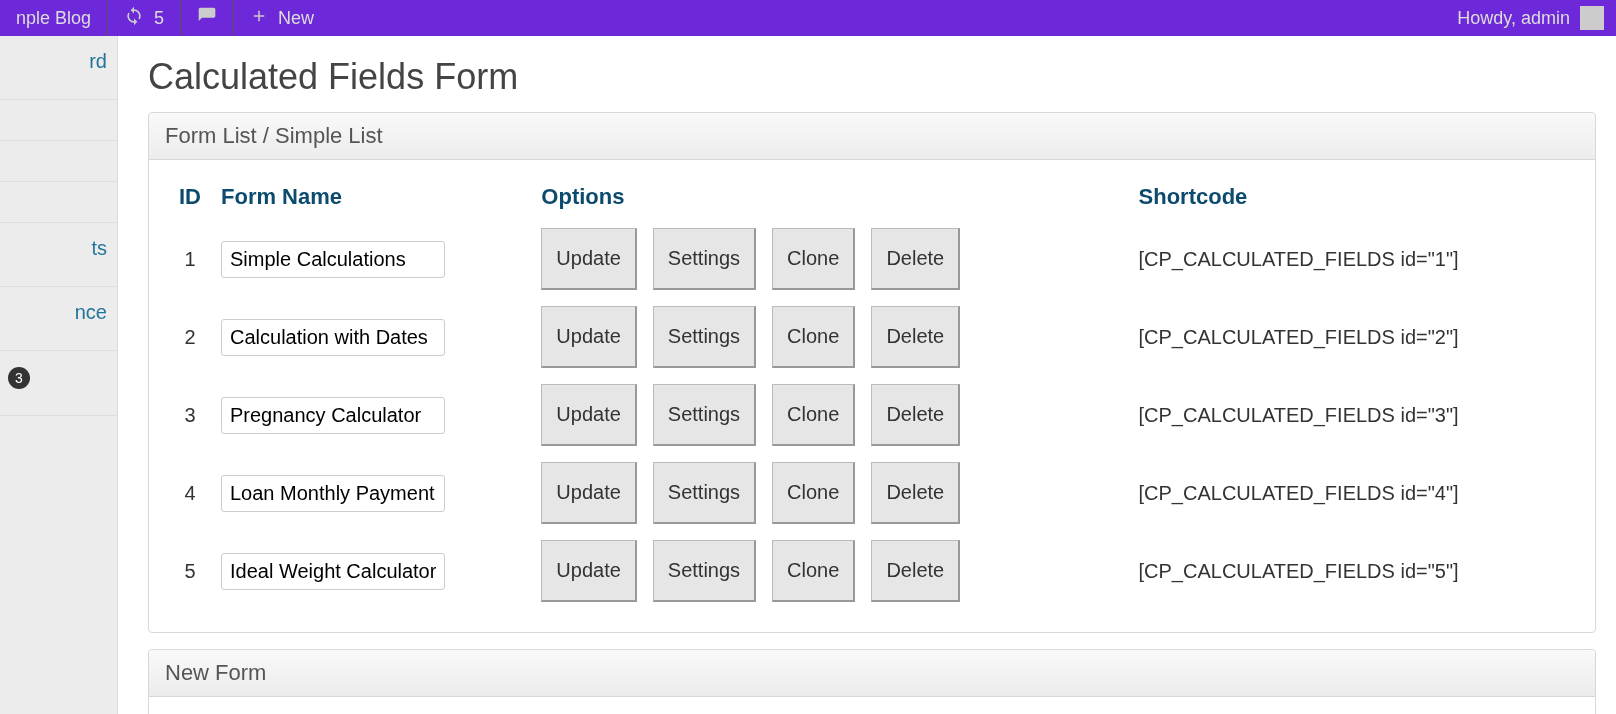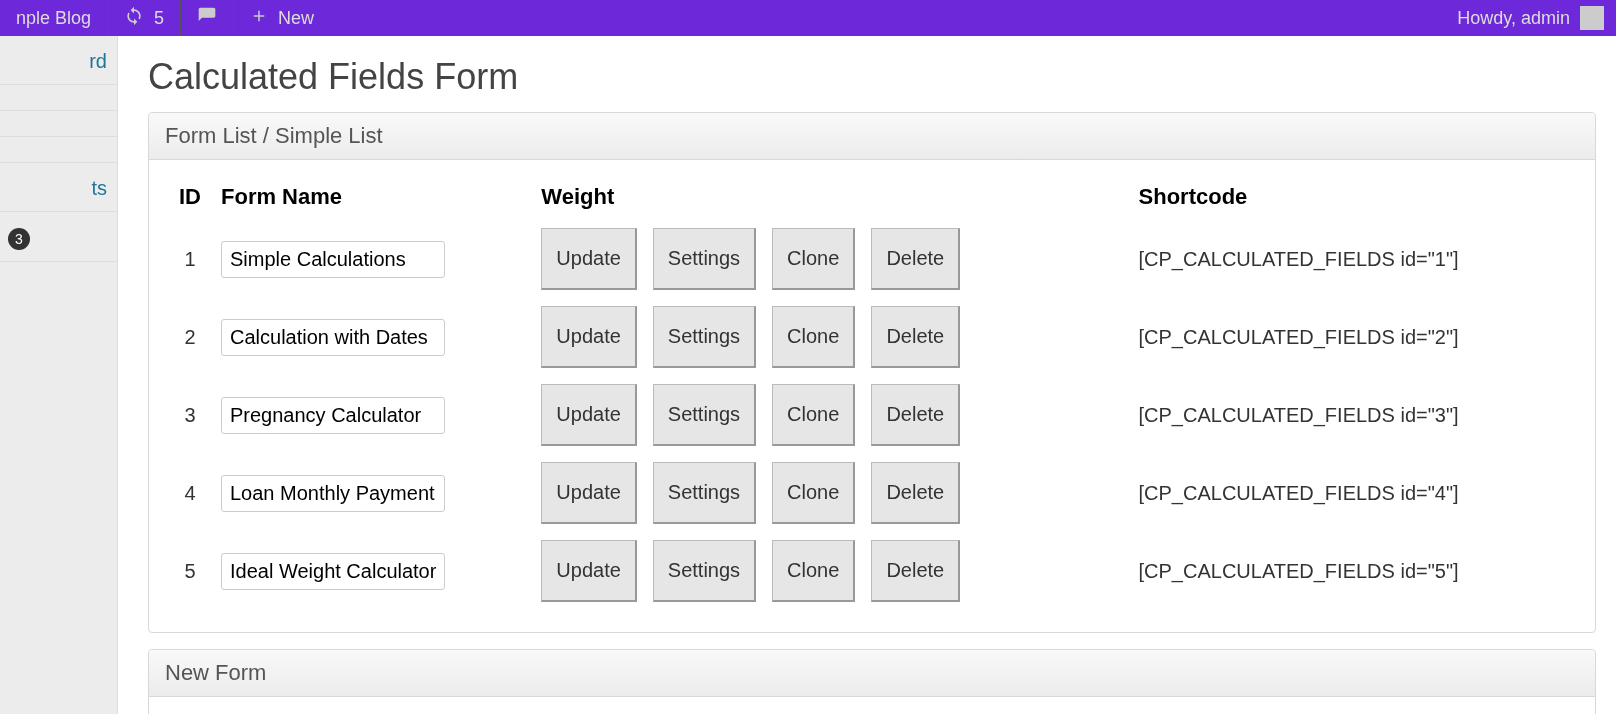--- a/index.html
+++ b/index.html
@@ -52,21 +52,21 @@
   .sidebar {
     width: 118px;
     min-height: 678px;
     background: #ececec;
     border-right: 1px solid #ddd;
     font-size: 20px;
     color: #21759b;
     position: relative;
   }
   .sidebar .menu-item {
-    padding: 14px 10px 11px 0;
+    padding: 14px 10px 26px 0;
     text-align: right;
     border-bottom: 1px solid #ddd;
     cursor: pointer;
   }
   .sidebar .plugin-badge {
     display: inline-flex;
     background: #333;
     color: #fff;
     border-radius: 12px;
     min-width: 22px;
@@ -125,21 +125,21 @@
 
   table.forms {
     width: 100%;
     border-collapse: separate;
     border-spacing: 0 8px;
     font-size: 20px;
   }
   table.forms th {
     text-align: left;
     font-weight: bold;
-    color: #000000;
+    color: #0c4a6e;
     padding: 6px 10px;
     font-size: 22px;
   }
   table.forms td {
     padding: 4px 10px;
     vertical-align: middle;
     color: #333;
   }
   td.idcol { width: 40px; text-align: center; }
   td.namecol input[type=text] {
@@ -218,38 +218,39 @@
 </div>
 
 <div class="wrap">
 
   <div class="sidebar">
     <div class="menu-item"><span>rd</span></div>
     <div class="menu-item"><span></span></div>
     <div class="menu-item"><span></span></div>
     <div class="menu-item"><span></span></div>
     <div class="menu-item"><span>ts</span></div>
+    <div class="menu-item"><span>nce</span></div>
     <div class="menu-item" style="text-align:left;padding-left:4px;">
       <span class="plugin-badge">3</span>
     </div>
     <div class="sidebar-arrow"></div>
   </div>
 
   <div class="content">
     <h1 class="page-title">Calculated Fields Form</h1>
 
     <div class="panel">
       <div class="panel-header">Form List / Simple List</div>
       <div class="panel-body">
         <table class="forms">
           <thead>
             <tr>
               <th>ID</th>
               <th>Form Name</th>
-              <th>Weight</th>
+              <th>Options</th>
               <th>Shortcode</th>
             </tr>
           </thead>
           <tbody id="forms-tbody">
               <tr>
                 <td class="idcol">1</td>
                 <td class="namecol"><input type="text" value="Simple Calculations" style=""></td>
                 <td class="optcol"><button class="wpbtn">Update</button><button class="wpbtn">Settings</button><button class="wpbtn">Clone</button><button class="wpbtn">Delete</button></td>
                 <td class="shortcol">[CP_CALCULATED_FIELDS id="1"]</td>
               </tr>

